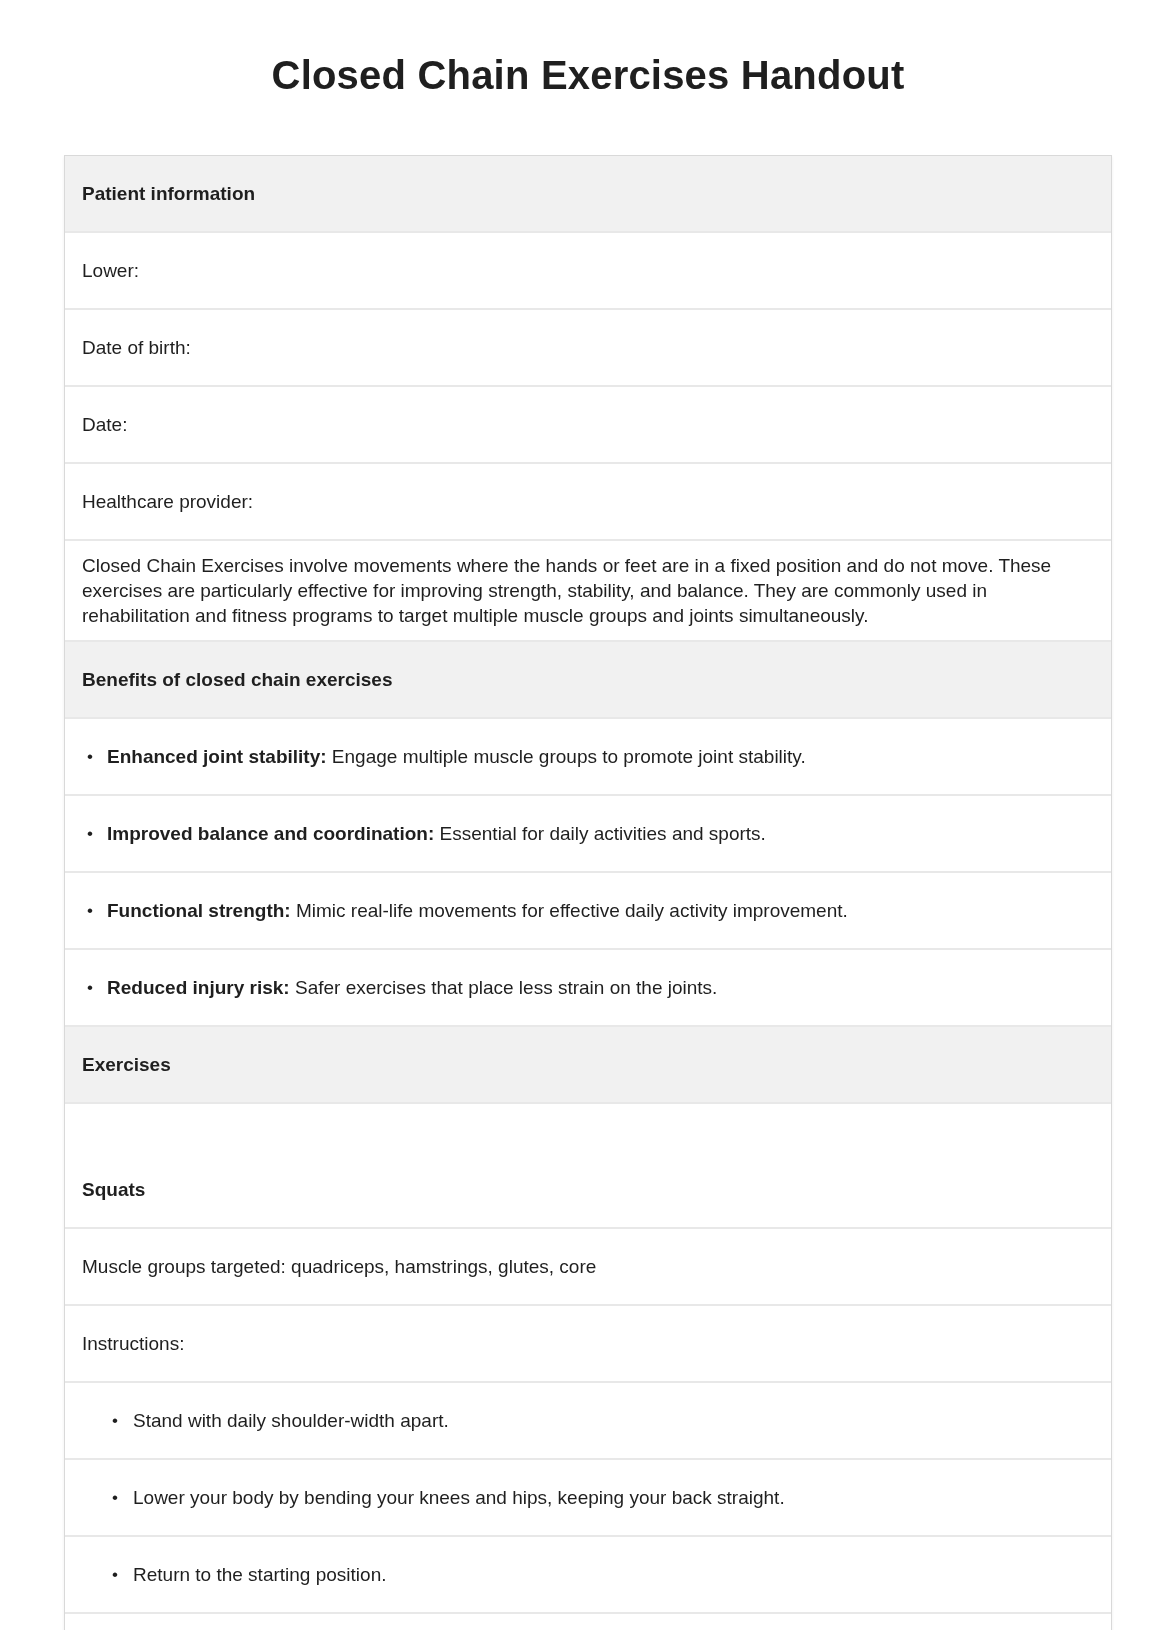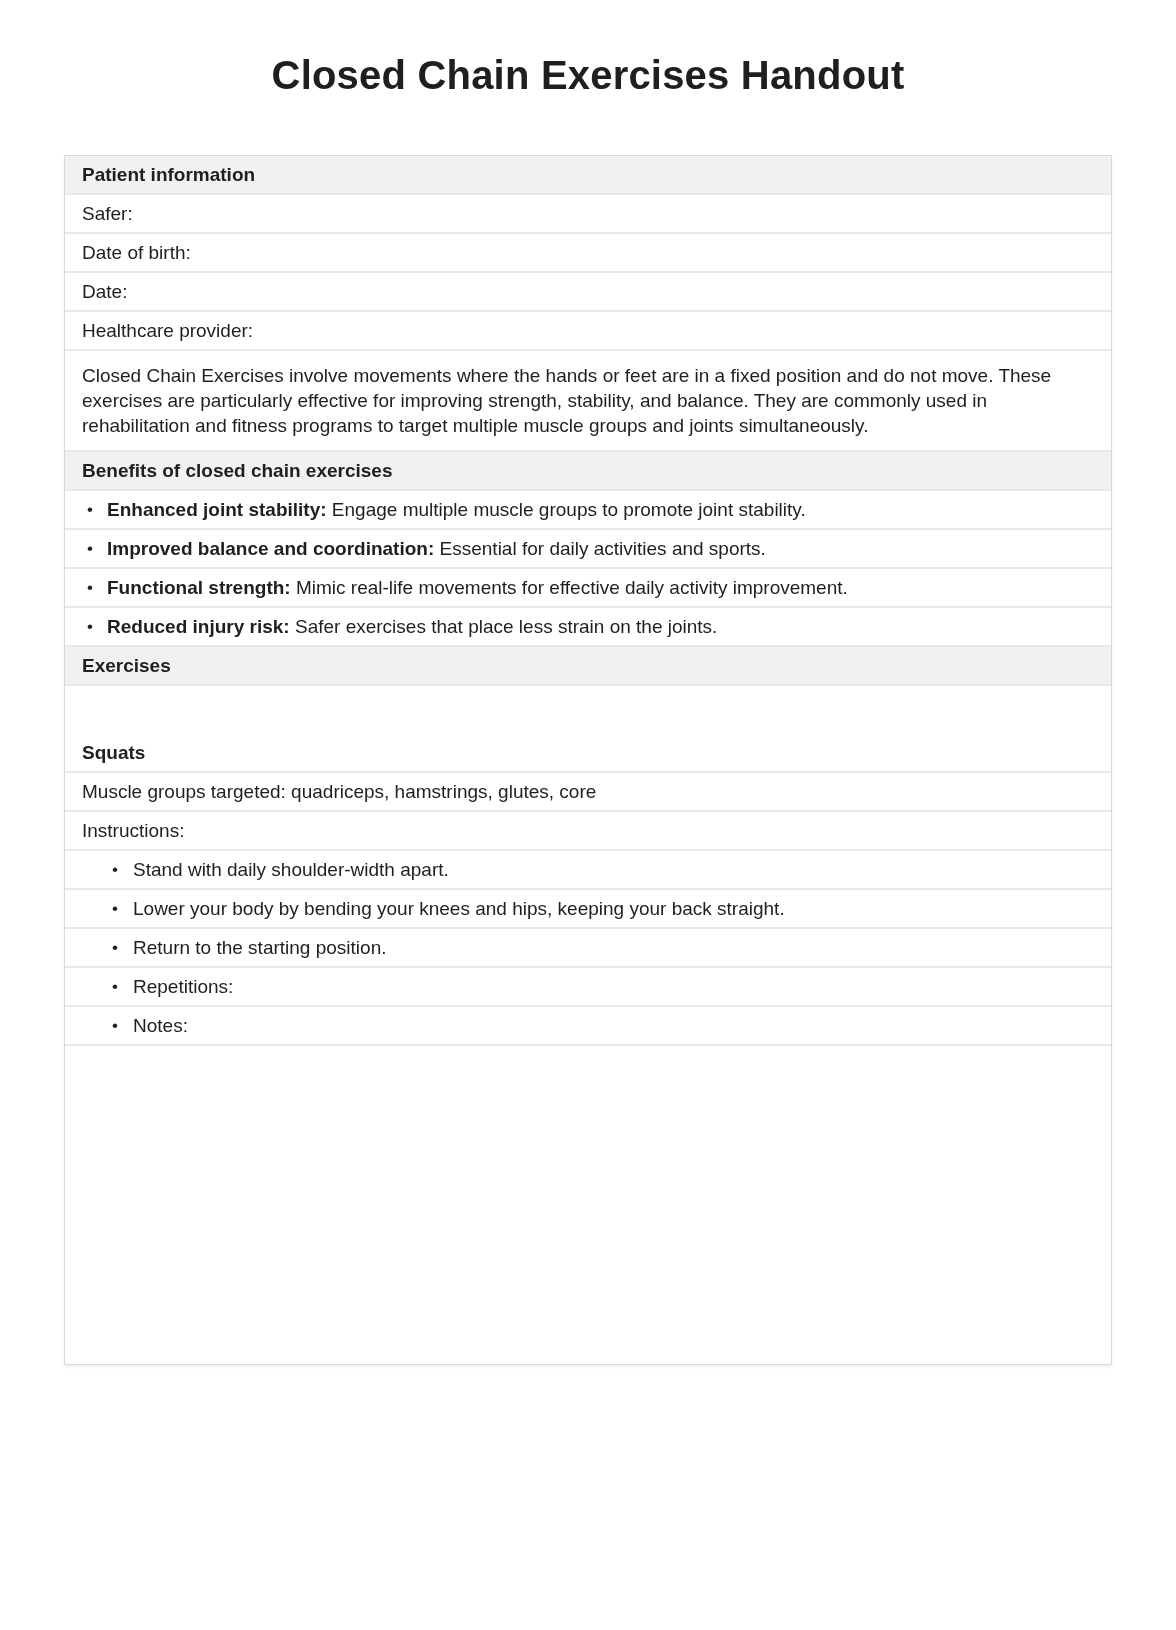--- a/index.html
+++ b/index.html
@@ -27,21 +27,21 @@
     text-align:center;
     letter-spacing:0.2px;
   }
   .doc-table{
     margin:57px 64px 0;
     border:1px solid var(--table-border);
     background:#ffffff;
     box-shadow:0 2px 3px rgba(0,0,0,0.07);
   }
   .row{
-    padding:6px 17px;
+    padding:25px 17px;
     font-size:19px;
     line-height:25px;
     border-bottom:2px solid var(--row-border);
     background:#ffffff;
   }
   .row:last-child{border-bottom:none;}
   .row.header{
     background:var(--header-bg);
     font-weight:bold;
   }
@@ -71,21 +71,21 @@
 <body>
 
 <h1 class="page-title">Closed Chain Exercises Handout</h1>
 
 <div class="doc-table">
 
   <div class="row header">
     <span>Patient information</span>
   </div>
   <div class="row">
-    <span>Safer:</span>
+    <span>Lower:</span>
   </div>
   <div class="row">
     <span>Date of birth:</span>
   </div>
   <div class="row">
     <span>Date:</span>
   </div>
   <div class="row">
     <span>Healthcare provider:</span>
   </div>

